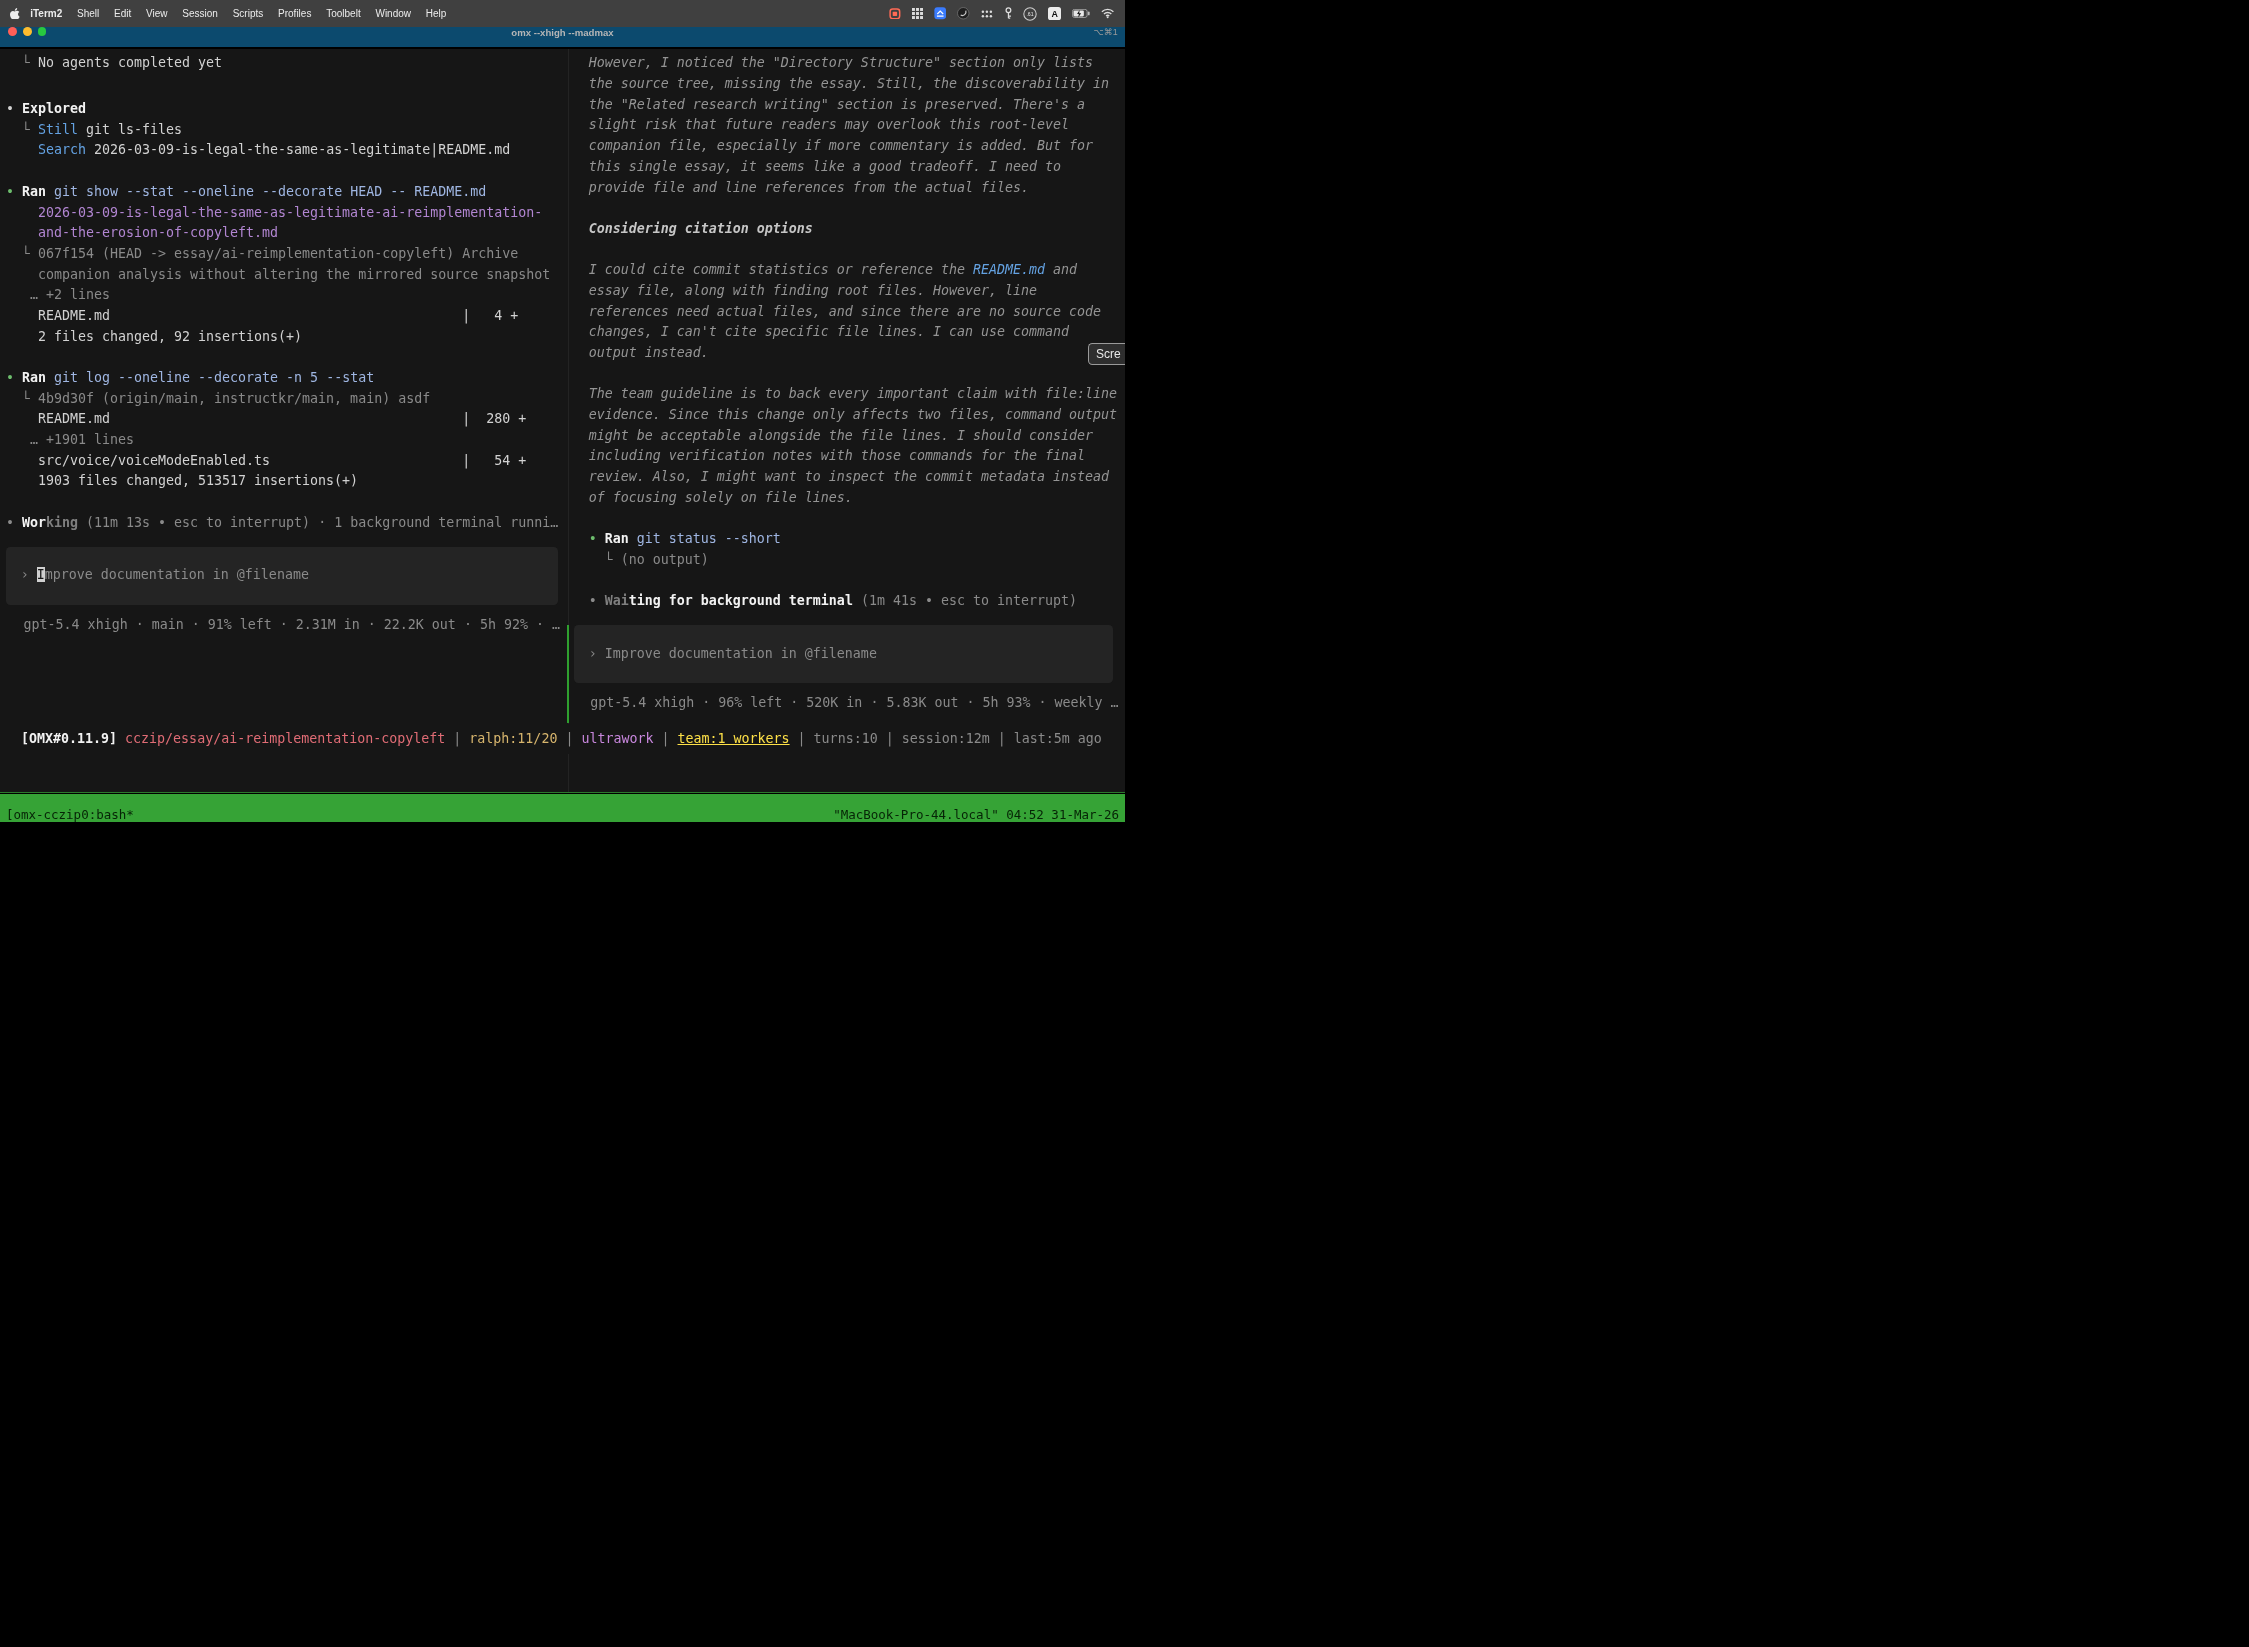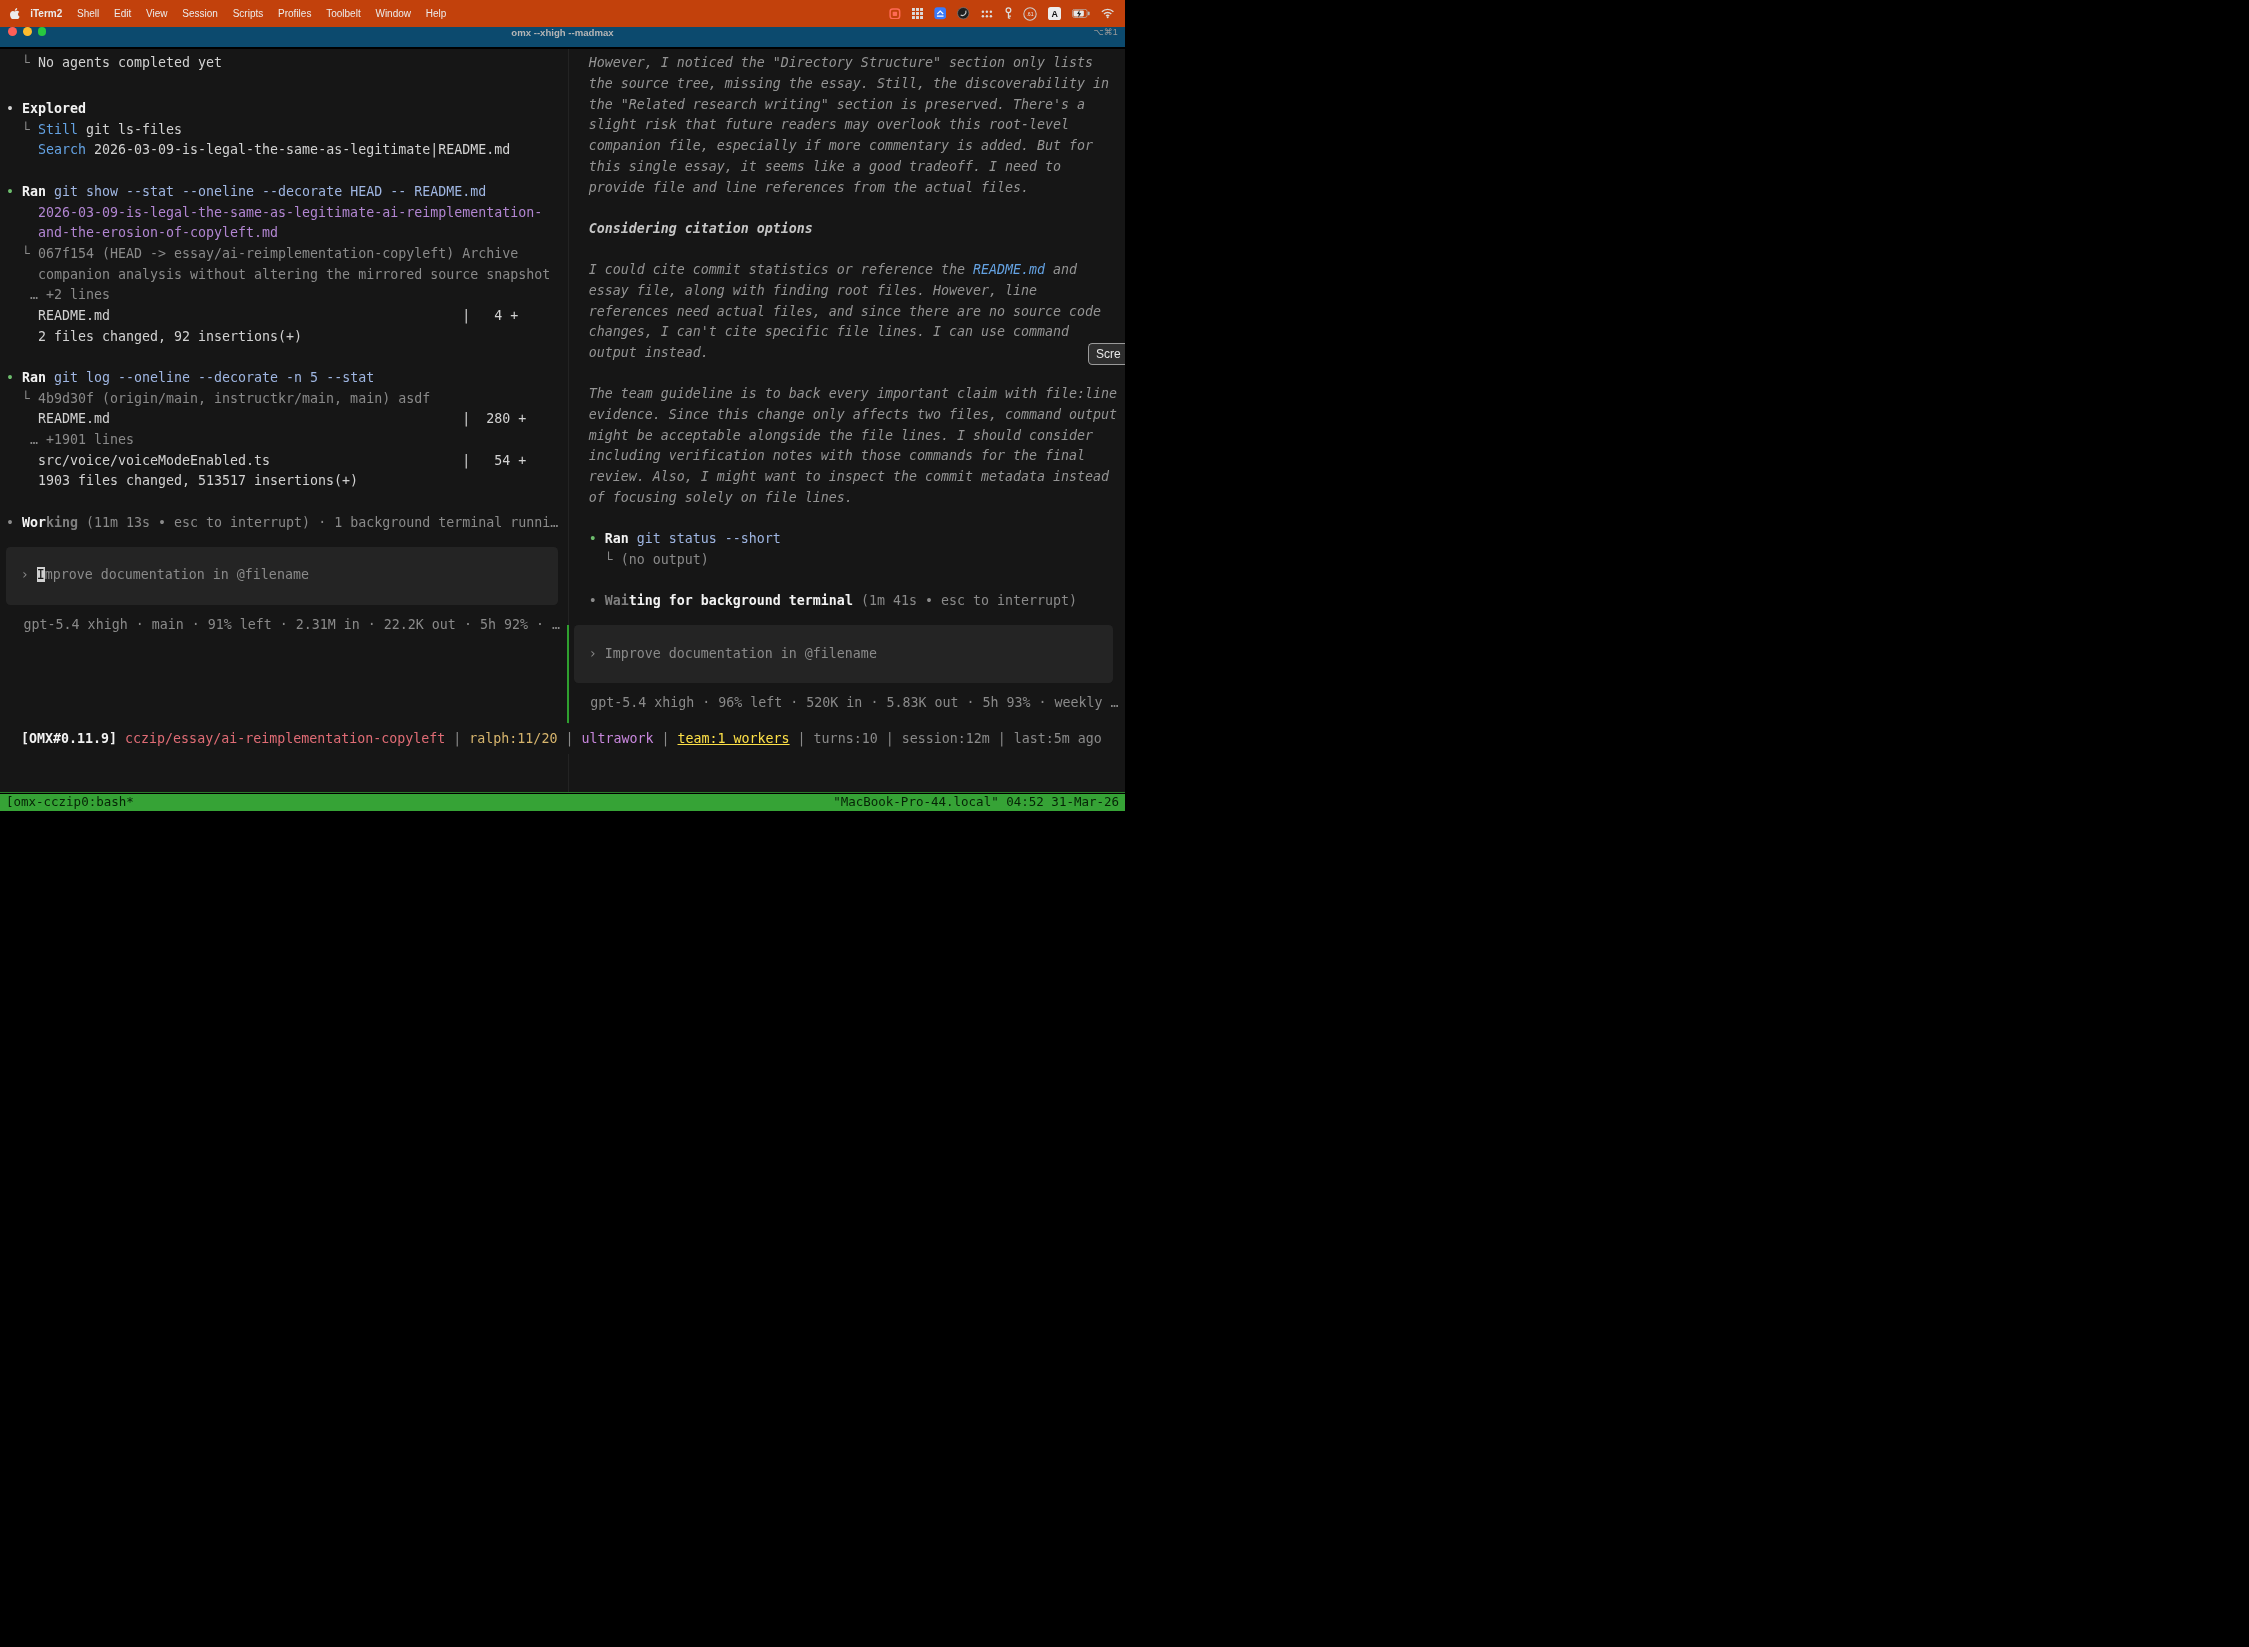--- a/index.html
+++ b/index.html
@@ -3,21 +3,21 @@
 <meta charset="utf-8">
 <style>
   * { margin:0; padding:0; box-sizing:border-box; }
   html,body { background:#000; }
   body {
     width:1125px; height:824px; position:relative; overflow:hidden;
     font-family:"DejaVu Sans Mono", monospace;
   }
   
   .menu-bar {
-    height:27px; background:#c2410c; display:flex; align-items:center;
+    height:27px; background:#404040; display:flex; align-items:center;
     color:#ececec; font-family:"Liberation Sans", sans-serif; font-size:10px;
     padding:0 10.3px; position:relative; z-index:5;
   }
   .apple-wrap { display:flex; align-items:center; padding-right:4.4px; }
   .menu-item { padding:0 7.4px; white-space:nowrap; }
   .menu-item.app { font-weight:bold; padding-left:5.9px; }
   .menu-status { margin-left:auto; display:flex; align-items:center; gap:11px; }
   .mi { display:flex; align-items:center; justify-content:center; }
   .ic-a {
     width:12.5px; height:12.5px; background:#ececec; color:#111; border-radius:2.6px;
@@ -86,23 +86,23 @@
     display:flex; align-items:center; z-index:6; font-family:"Liberation Sans", sans-serif;
   }
   
   .omx-bar {
     position:absolute; top:724px; left:0; width:1125px; height:29.5px;
     display:flex; align-items:center; padding-left:21px;
     font-size:13.3px; white-space:pre; background:#161616;
   }
   
   .tmux-bar {
-    position:absolute; top:794px; left:0; width:1125px; height:17px;
+    position:absolute; top:794px; left:0; width:1125px; height:28px;
     background:#36a336; color:#062406; font-size:12.5px;
-    display:flex; align-items:flex-start; justify-content:space-between;
+    display:flex; align-items:flex-end; justify-content:space-between;
     padding:0 5.9px; white-space:pre;
   }
 </style>
 </head>
 <body>
 
 <div class="menu-bar">
   <span class="apple-wrap">
     <svg viewBox="0 0 814 1000" width="9.6" height="11.8">
       <path fill="#ececec" d="M788.1 340.9c-5.8 4.5-108.2 62.2-108.2 190.5 0 148.4 130.3 200.9 134.2 202.2-.6 3.2-20.7 71.9-68.7 141.9-42.8 61.6-87.5 123.1-155.5 123.1s-85.5-39.5-164-39.5c-76.5 0-103.7 40.8-165.9 40.8s-105.6-57-155.5-127C46.7 790.7 0 663 0 541.8c0-194.4 126.4-297.5 250.8-297.5 66.1 0 121.2 43.4 162.7 43.4 39.5 0 101.1-46 176.3-46 28.5 0 130.9 2.6 198.3 99.2zm-234-181.5c31.1-36.9 53.1-88.1 53.1-139.3 0-7.1-.6-14.3-1.9-20.1-50.6 1.9-110.8 33.7-147.1 75.8-28.5 32.4-55.1 83.6-55.1 135.5 0 7.8 1.3 15.6 1.9 18.1 3.2.6 8.4 1.3 13.6 1.3 45.4 0 102.5-30.4 135.5-71.3z"></path>

